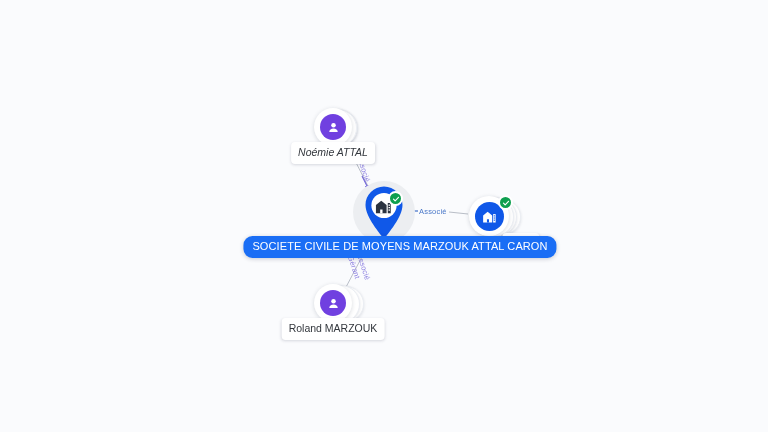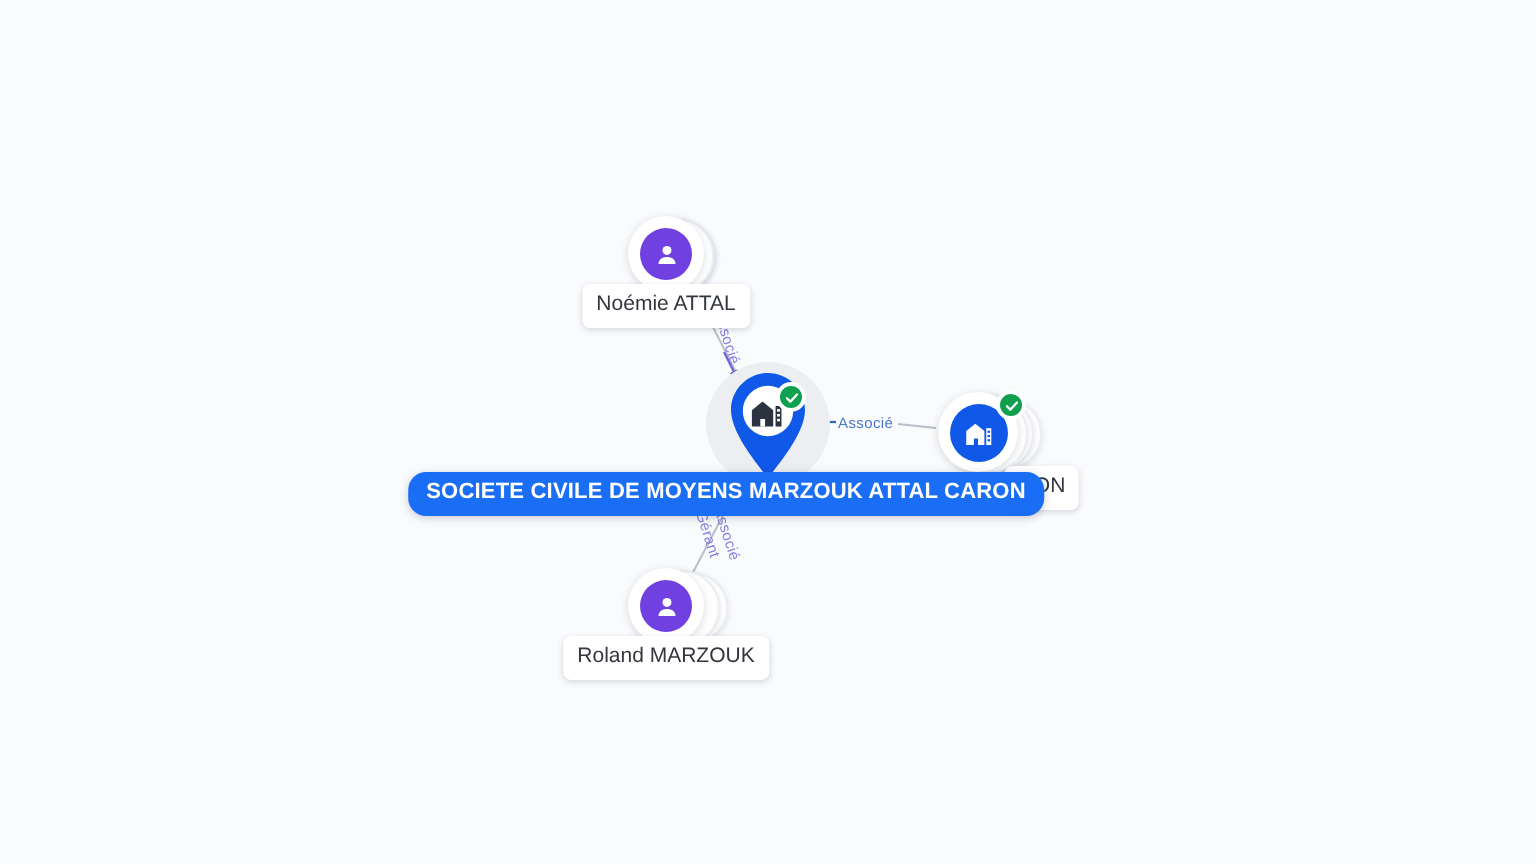--- a/index.html
+++ b/index.html
@@ -218,21 +218,21 @@
     <div class="stack" style="left:-14px; top:-18px; width:36px; height:36px;"></div>
     <div class="avatar-wrap">
       <div class="avatar">
         <svg width="15" height="15" viewBox="0 0 24 24">
           <circle cx="12" cy="8.3" r="3.6" fill="#ffffff"></circle>
           <path d="M5.2 19.2c0-3.7 3.1-5.6 6.8-5.6s6.8 1.9 6.8 5.6z" fill="#ffffff"></path>
         </svg>
       </div>
     </div>
   </div>
-  <div class="node-label" style="left:333px; top:142px;">Noémie ATTAL</div>
+  <div class="node-label" style="left:333px; top:142px;font-style:italic;">Noémie ATTAL</div>
 
   <div class="node company-node" style="left:489px; top:216px;">
     <div class="stack" style="left:-4px; top:-17px; width:34px; height:34px;"></div>
     <div class="stack" style="left:-10px; top:-18px; width:36px; height:36px;"></div>
     <div class="stack" style="left:-15px; top:-19px; width:38px; height:38px;"></div>
     <div class="disc-wrap">
       <div class="disc">
         <svg width="17" height="17" viewBox="0 0 24 24">
           <path d="M3 20.5V10.6L9.4 5.4l6.4 5.2v9.9z" fill="#ffffff"></path>
           <path d="M8.4 20.5v-4.6h2.9v4.6z" fill="#1058e8"></path>
@@ -264,21 +264,21 @@
         <rect x="18.0" y="13.5" width="2.0" height="1.7" fill="#ffffff"></rect>
         <rect x="18.0" y="16.8" width="2.0" height="1.7" fill="#ffffff"></rect>
       </g>
     </svg>
     <div class="badge" style="left:4px; top:-21px;">
       <svg width="8" height="8" viewBox="0 0 24 24">
         <path d="M4.5 12.4l5 5 10-10.6" fill="none" stroke="#ffffff" stroke-width="3.4" stroke-linecap="round" stroke-linejoin="round"></path>
       </svg>
     </div>
   </div>
-  <div class="node-label selected" style="left:363px; top:236px;font-weight:bold;">SOCIETE CIVILE DE MOYENS MARZOUK ATTAL CARON</div>
+  <div class="node-label selected" style="left:400px; top:236px;">SOCIETE CIVILE DE MOYENS MARZOUK ATTAL CARON</div>
 
   <div class="node person-node" style="left:333px; top:303px;">
     <div class="stack" style="left:-5px; top:-17px; width:34px; height:34px;"></div>
     <div class="stack" style="left:-11px; top:-18px; width:36px; height:36px;"></div>
     <div class="avatar-wrap">
       <div class="avatar">
         <svg width="15" height="15" viewBox="0 0 24 24">
           <circle cx="12" cy="8.3" r="3.6" fill="#ffffff"></circle>
           <path d="M5.2 19.2c0-3.7 3.1-5.6 6.8-5.6s6.8 1.9 6.8 5.6z" fill="#ffffff"></path>
         </svg>

